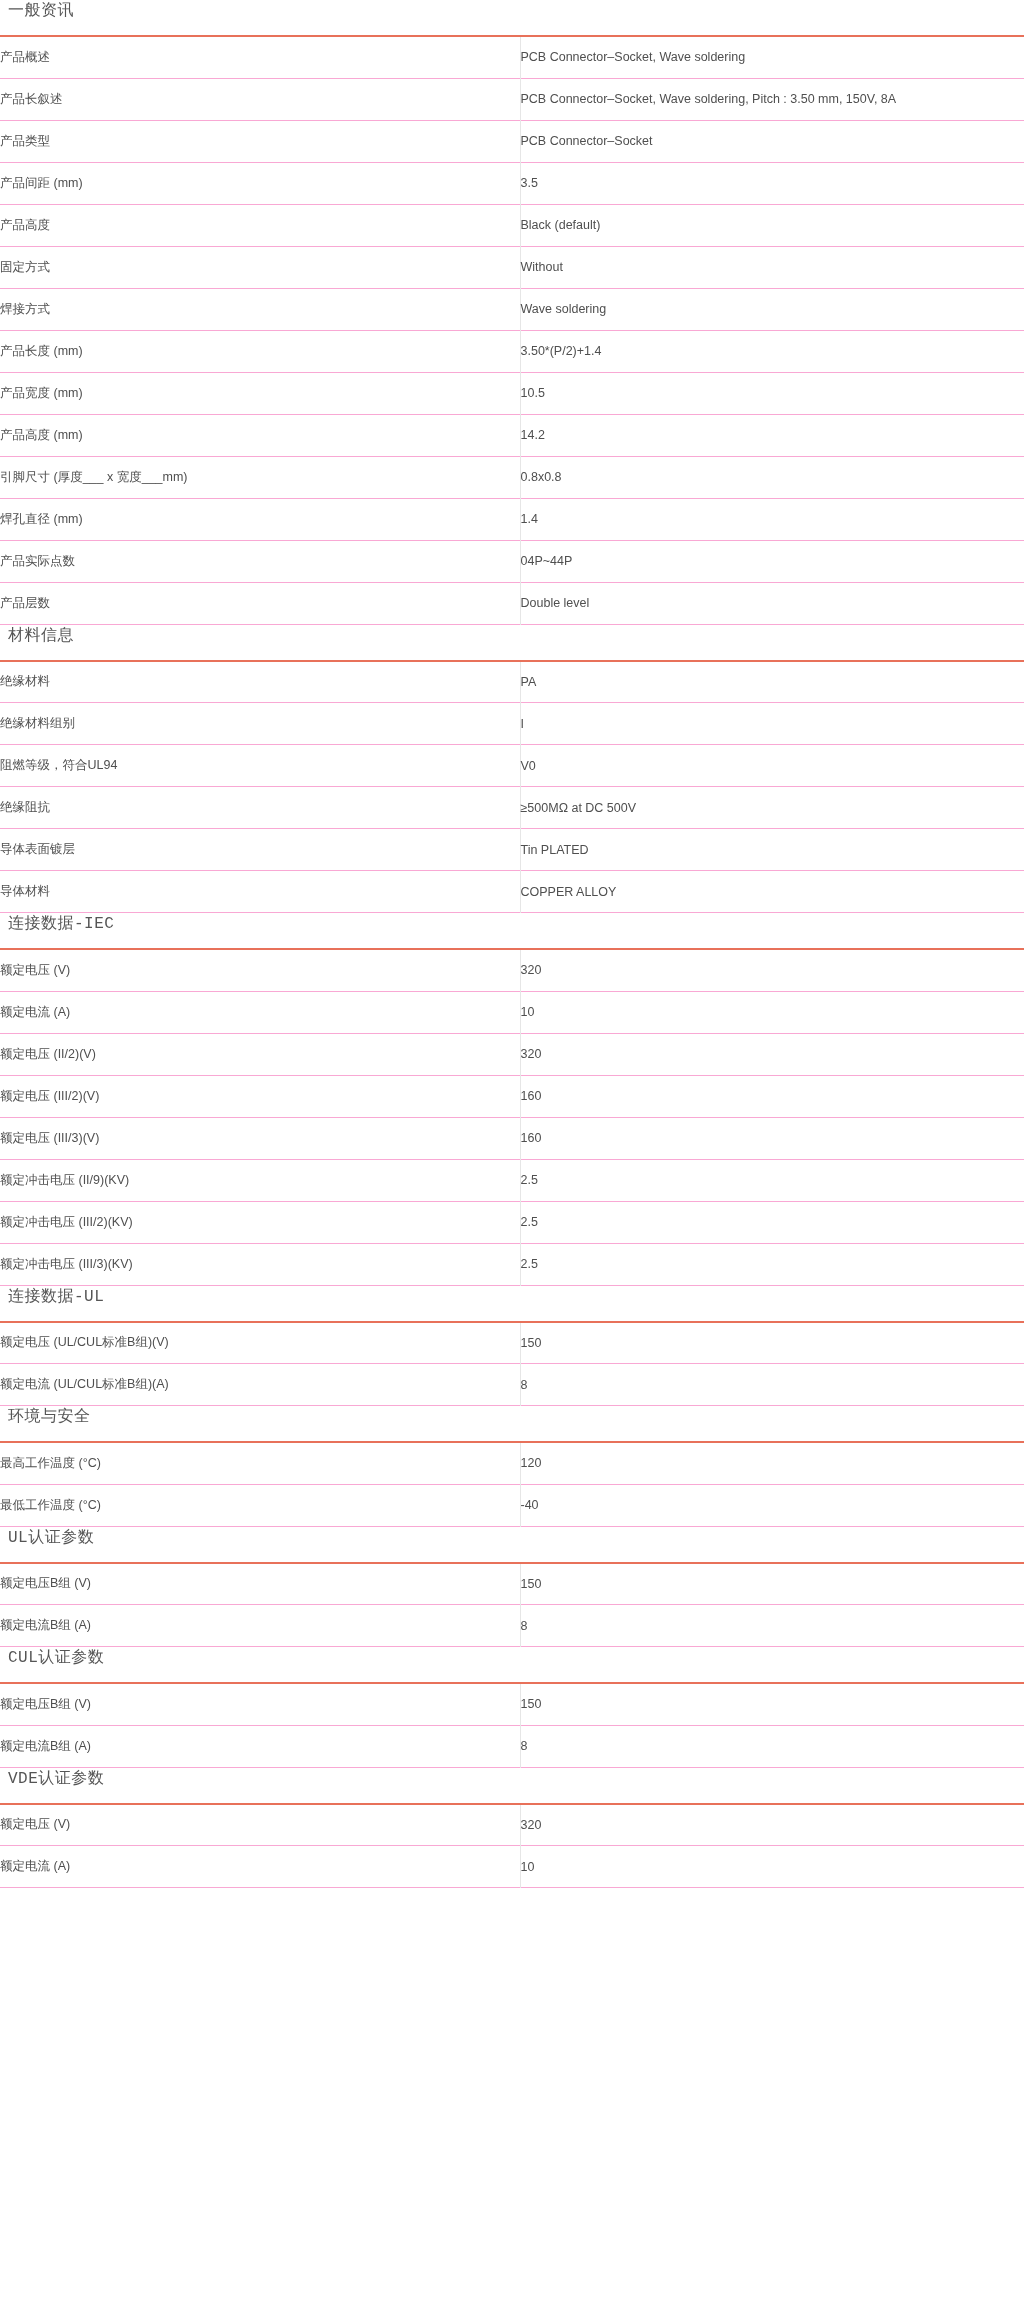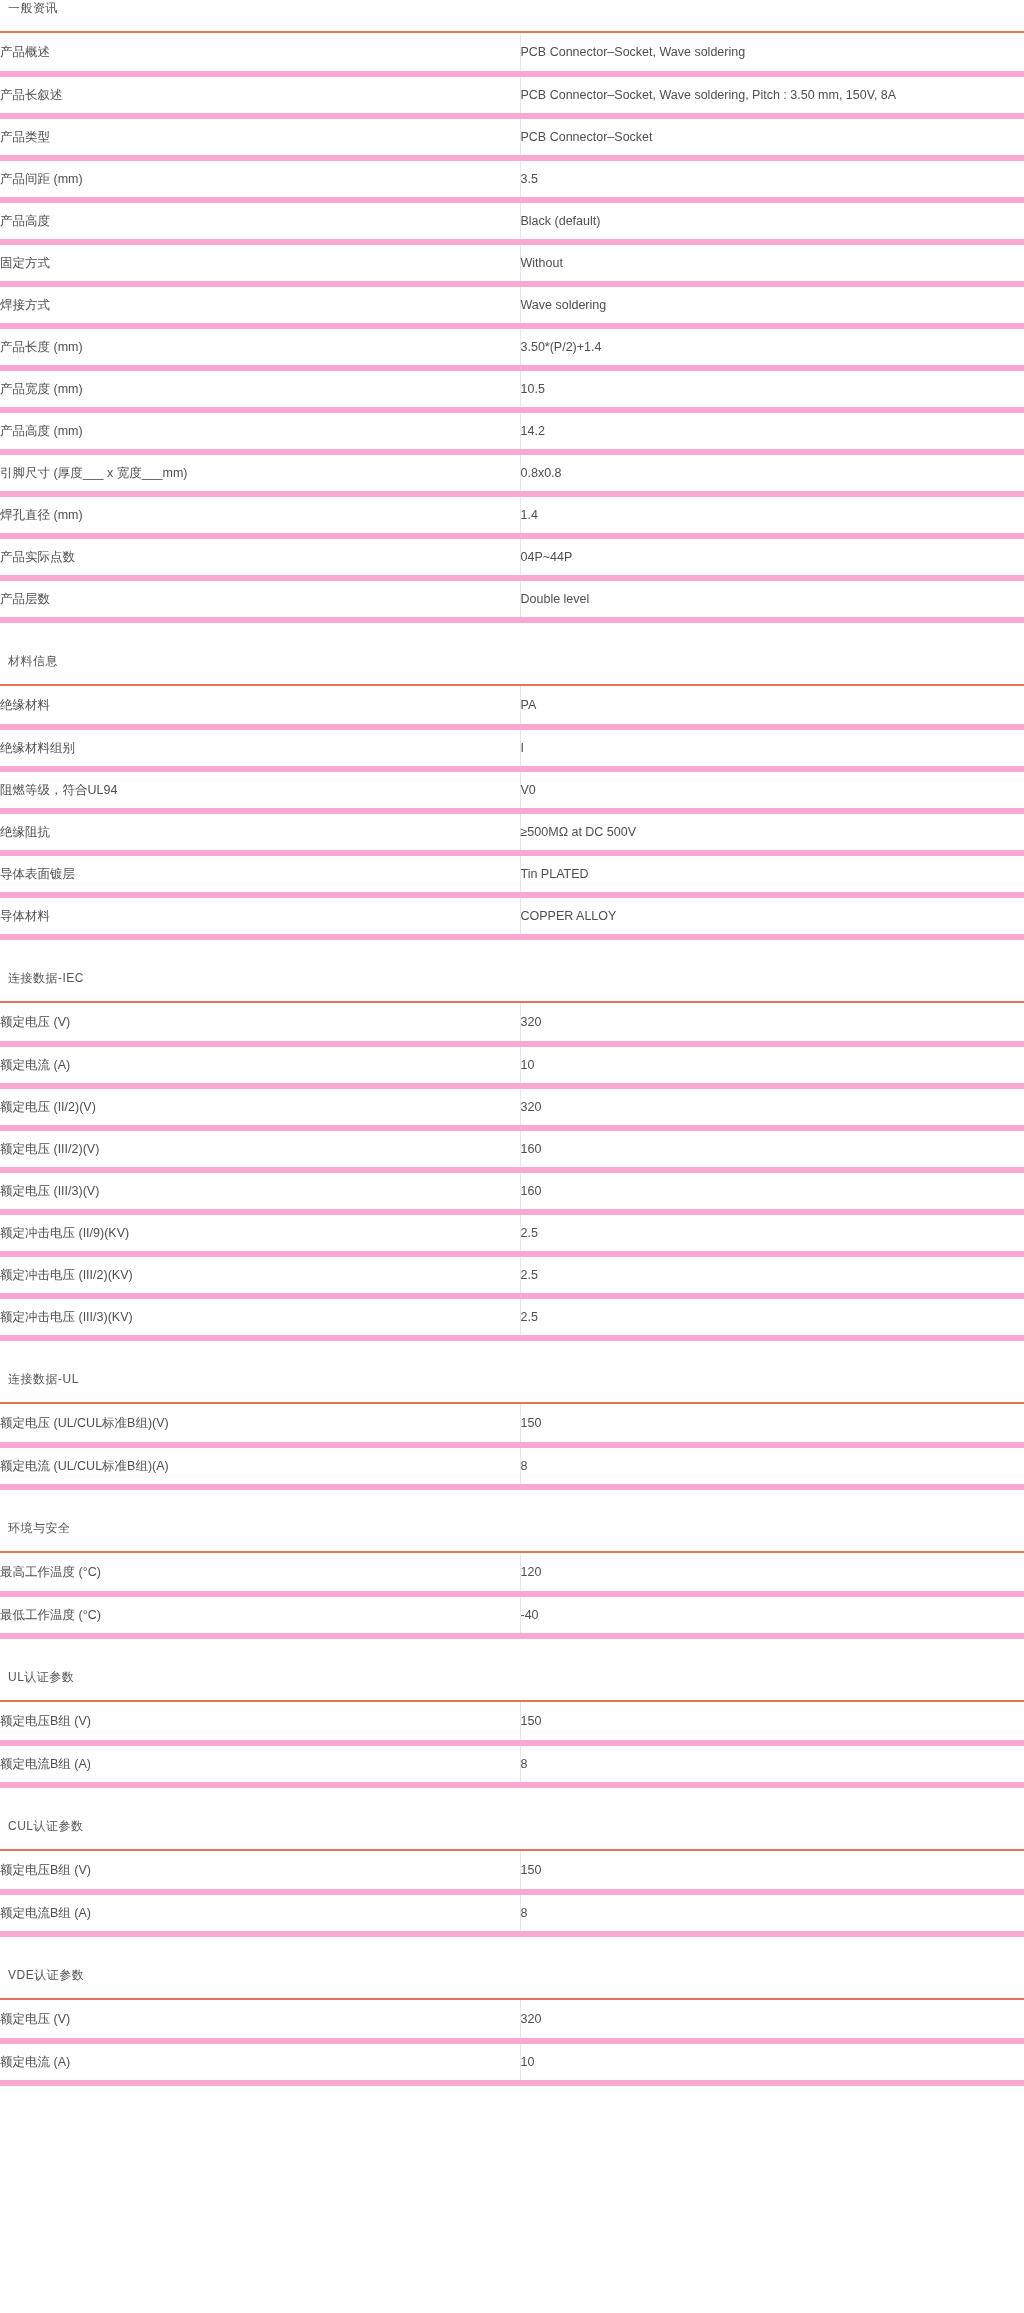--- a/index.html
+++ b/index.html
@@ -15,38 +15,38 @@
   .page {
     width: 1024px;
     box-sizing: border-box;
     padding: 0 0 20px 0;
   }
   .section {
     width: 1024px;
     box-sizing: border-box;
   }
   .section-title {
-    font-size: 12px;
+    font-size: 16px;
     color: #555555;
     font-weight: normal;
     padding: 0 0 14px 8px;
     margin: 0;
     letter-spacing: 0.5px;
   }
   .section + .section .section-title {
-    padding-top: 30px;
+    font-family: Liberation Mono, monospace;
   }
   table.spec {
     border-collapse: collapse;
     width: 1024px;
     table-layout: fixed;
     border-top: 2px solid #e8715a;
   }
   table.spec tr {
-    border-bottom: 6px solid #f9a8d4;
+    border-bottom: 1px solid #f9a8d4;
   }
   table.spec td {
     font-size: 12.5px;
     color: #4f4f4f;
     padding: 0;
     height: 42px;
     vertical-align: middle;
     box-sizing: border-box;
   }
   td.label {

